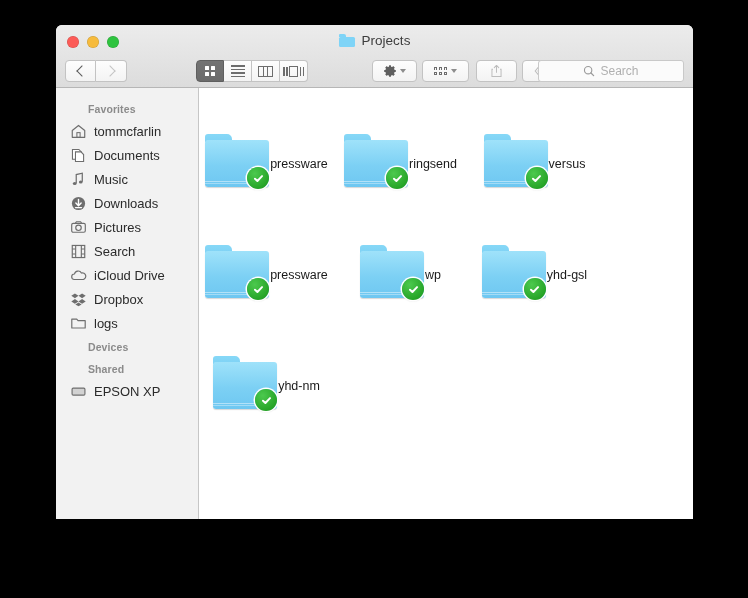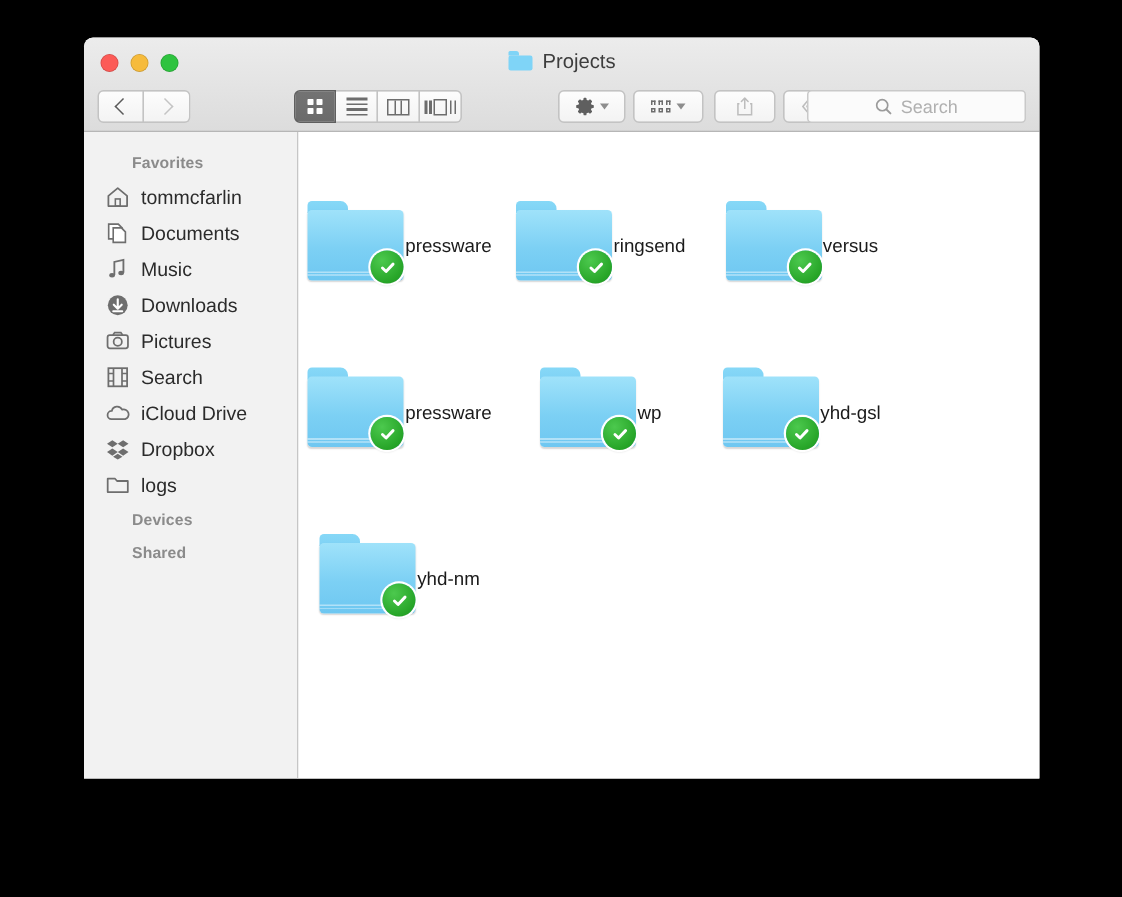--- a/index.html
+++ b/index.html
@@ -562,20 +562,28 @@
           </svg>
         </span>
         <span>logs</span>
       </div>
 
       <div class="sb-header">Devices</div>
 
 
       <div class="sb-header">Shared</div>
 
+      <div class="sb-item">
+        <span class="sb-icon">
+          <svg width="17" height="17" viewBox="0 0 18 18">
+            <rect x="2.2" y="5.4" width="13.6" height="7.4" rx="1.2" fill="#d2d2d2" stroke="#6e6e6e" stroke-width="1.2"></rect>
+          </svg>
+        </span>
+        <span>EPSON XP</span>
+      </div>
 
     </div>
 
     <div class="content">
       <div class="icon-grid">
 
         <div class="file-cell">
           <div class="folder-wrap">
             <div class="folder-tab"></div>
             <div class="folder-body"></div>

